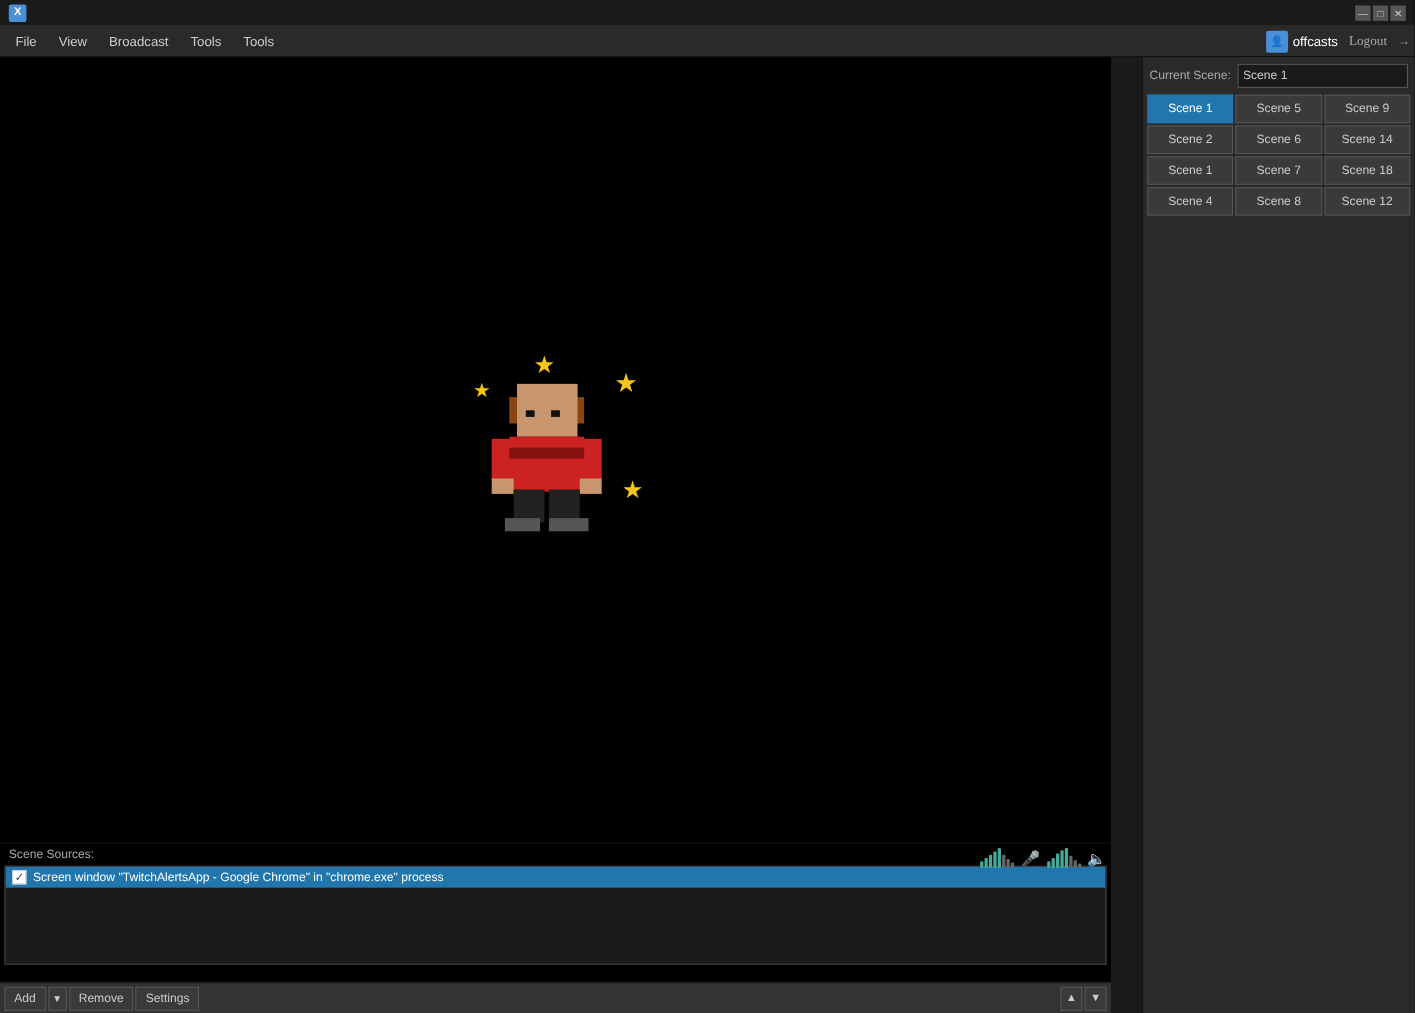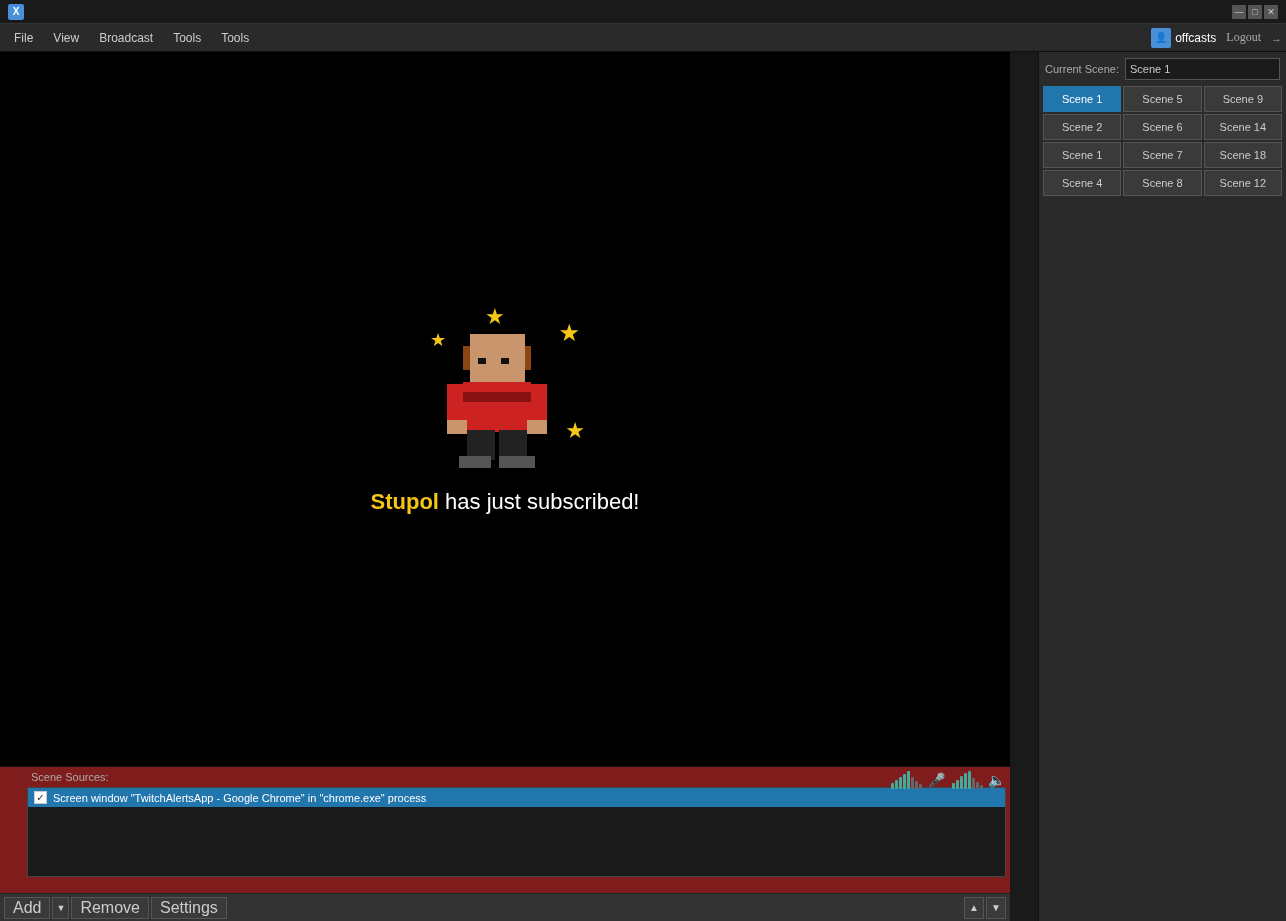--- a/index.html
+++ b/index.html
@@ -301,23 +301,22 @@
       font-weight: bold;
     }
 
     
     #bottom-panel {
       position: absolute;
       bottom: 0;
       left: 0;
       width: 1010px;
       height: 155px;
-      background: #7f1d1d;
+      background: #000000;
       border-top: 1px solid #111;
-      padding-left: 23px;
     }
 
     #sources-label {
       padding: 4px 8px 2px;
       font-size: 11px;
       color: #aaa;
     }
 
     #audio-controls {
       position: absolute;
@@ -390,21 +389,21 @@
       align-items: center;
       padding: 0 4px;
       gap: 2px;
       border-top: 1px solid #222;
     }
     .toolbar-btn {
       padding: 2px 8px;
       background: #3a3a3a;
       border: 1px solid #555;
       color: #ccc;
-      font-size: 16px;
+      font-size: 11px;
       cursor: pointer;
       height: 22px;
       display: flex;
       align-items: center;
     }
     .toolbar-dropdown {
       padding: 2px 3px;
       background: #3a3a3a;
       border: 1px solid #555;
       color: #ccc;
@@ -529,23 +528,20 @@
         <div class="char-arm-r"></div>
         <div class="char-torso"></div>
         <div class="char-torso-dark"></div>
         <div class="char-hand-l"></div>
         <div class="char-hand-r"></div>
         <div class="char-leg-l"></div>
         <div class="char-leg-r"></div>
         <div class="char-foot-l"></div>
         <div class="char-foot-r"></div>
       </div>
-    </div>
-    <div id="subscription-text">
-      <span class="username-highlight">Stupol</span><span> has just subscribed!</span>
     </div>
   </div>
 </div>
 
 <div id="bottom-panel">
   <div id="sources-label">Scene Sources:</div>
 
   <div id="audio-controls">
     <div class="audio-bars">
       <div class="audio-bar active" style="height:6px"></div>

